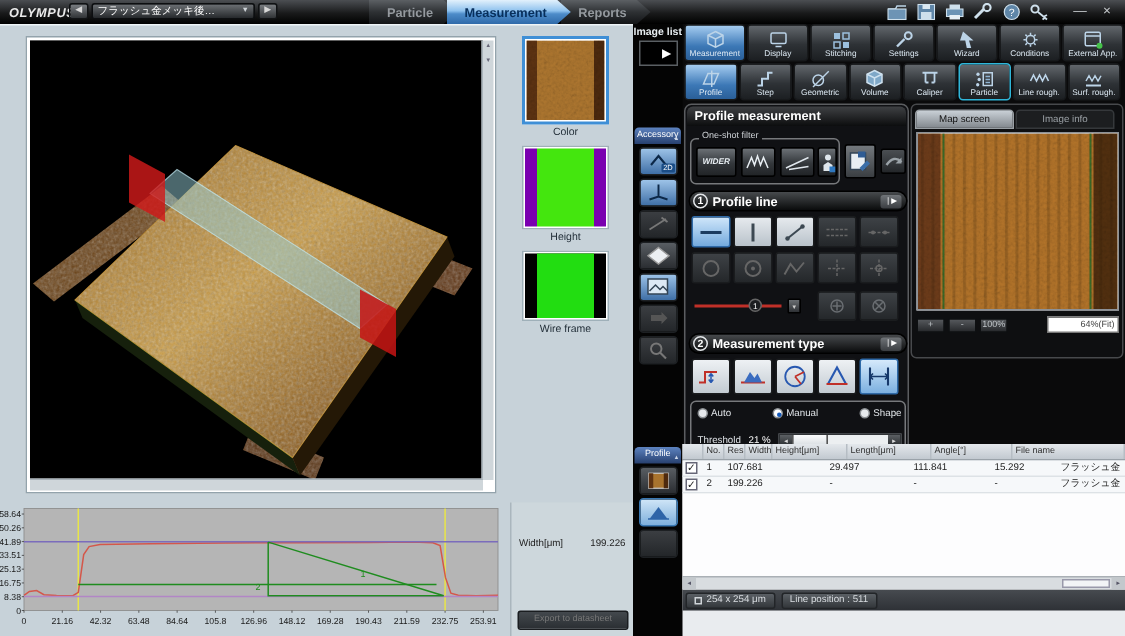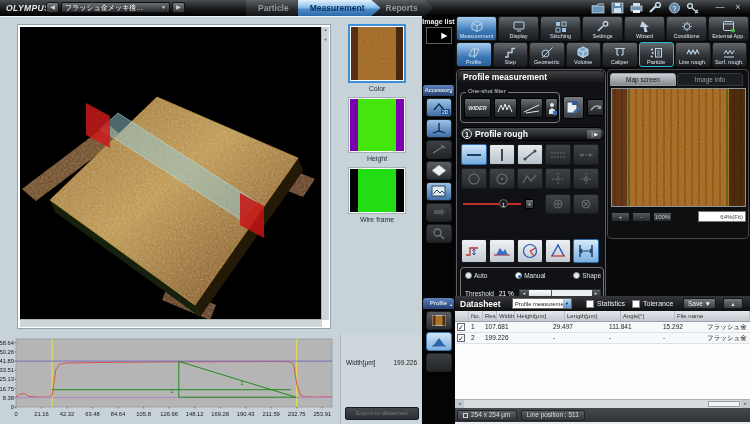--- a/index.html
+++ b/index.html
@@ -592,21 +592,21 @@
         </div>
       <div id="os-undo">
           <svg width="12" height="10">
             <path d="M1 7q5-7 10-2" fill="none" stroke="#9aa2a8" stroke-width="1.6"></path>
             <path d="M11 2v4h-4z" fill="#9aa2a8"></path>
           </svg>
         </div>
 
       <div class="sec-hdr" id="pl-hdr">
         <span class="sec-num">1</span>
-        <span class="sec-lbl">Profile rough</span>
+        <span class="sec-lbl">Profile line</span>
         <span class="sec-opt">❘▶</span>
       </div>
       <div id="pl-grid">
         <div class="plb sel">
             <svg width="16" height="10">
               <path d="M1 5h14" stroke="#1c3c60" stroke-width="2"></path>
             </svg>
           </div>
         <div class="plb">
             <svg width="10" height="14">
@@ -673,20 +673,25 @@
             </svg>
           </div>
         <div class="pl-extra" style="left:112px">
             <svg width="12" height="12">
               <circle cx="6" cy="6" r="4" fill="none" stroke="#6a6e72"></circle>
               <path d="M3.5 3.5l5 5M8.5 3.5l-5 5" stroke="#6a6e72"></path>
             </svg>
           </div>
       </div>
 
+      <div class="sec-hdr" id="mt-hdr">
+        <span class="sec-num">2</span>
+        <span class="sec-lbl">Measurement type</span>
+        <span class="sec-opt">❘▶</span>
+      </div>
       <div id="mt-row">
         <div class="mtb">
             <svg width="18" height="16">
               <path d="M1 12h4V5h8" fill="none" stroke="#c03028" stroke-width="1.3"></path>
               <path d="M9 6v6M9 6l-1.5 2M9 6l1.5 2M9 12l-1.5-2M9 12l1.5-2" stroke="#2858b0" fill="none"></path>
             </svg>
           </div>
         <div class="mtb">
             <svg width="18" height="16">
               <path d="M1 12h16" stroke="#c03028" stroke-width="1.2"></path>
@@ -763,37 +768,20 @@
       </div>
       <div class="map-ctrls">
         <div class="mzb">+</div>
         <div class="mzb">-</div>
         <div class="mzb">100%</div>
         <div class="mz-box">64%(Fit)</div>
       </div>
     </div>
 
     <div id="datasheet">
-      <div class="ds-hdr">
-        <span class="ds-title">Datasheet</span>
-        <div class="ds-dd">
-          <span>Profile measurement</span>
-            <div class="dda">▼</div>
-        </div>
-        <div class="ds-chk" id="chk-stats">
-          <span class="box"></span>
-            <label>Statistics</label>
-        </div>
-        <div class="ds-chk" id="chk-tol">
-          <span class="box"></span>
-            <label>Tolerance</label>
-        </div>
-        <div class="ds-save"><span>Save</span> ▼</div>
-        <div class="ds-up">▲</div>
-      </div>
       <div class="ds-cols" id="ds-cols">
           <div style="width: 14px;"></div>
           <div style="width: 14px;">No.</div>
           <div style="width: 14px;">Result</div>
           <div style="width: 18px;">Width[μm]</div>
           <div style="width: 50px;">Height[μm]</div>
           <div style="width: 56px;">Length[μm]</div>
           <div style="width: 54px;">Angle[°]</div>
           <div style="flex: 1 1 0%;">File name</div>
         </div>

